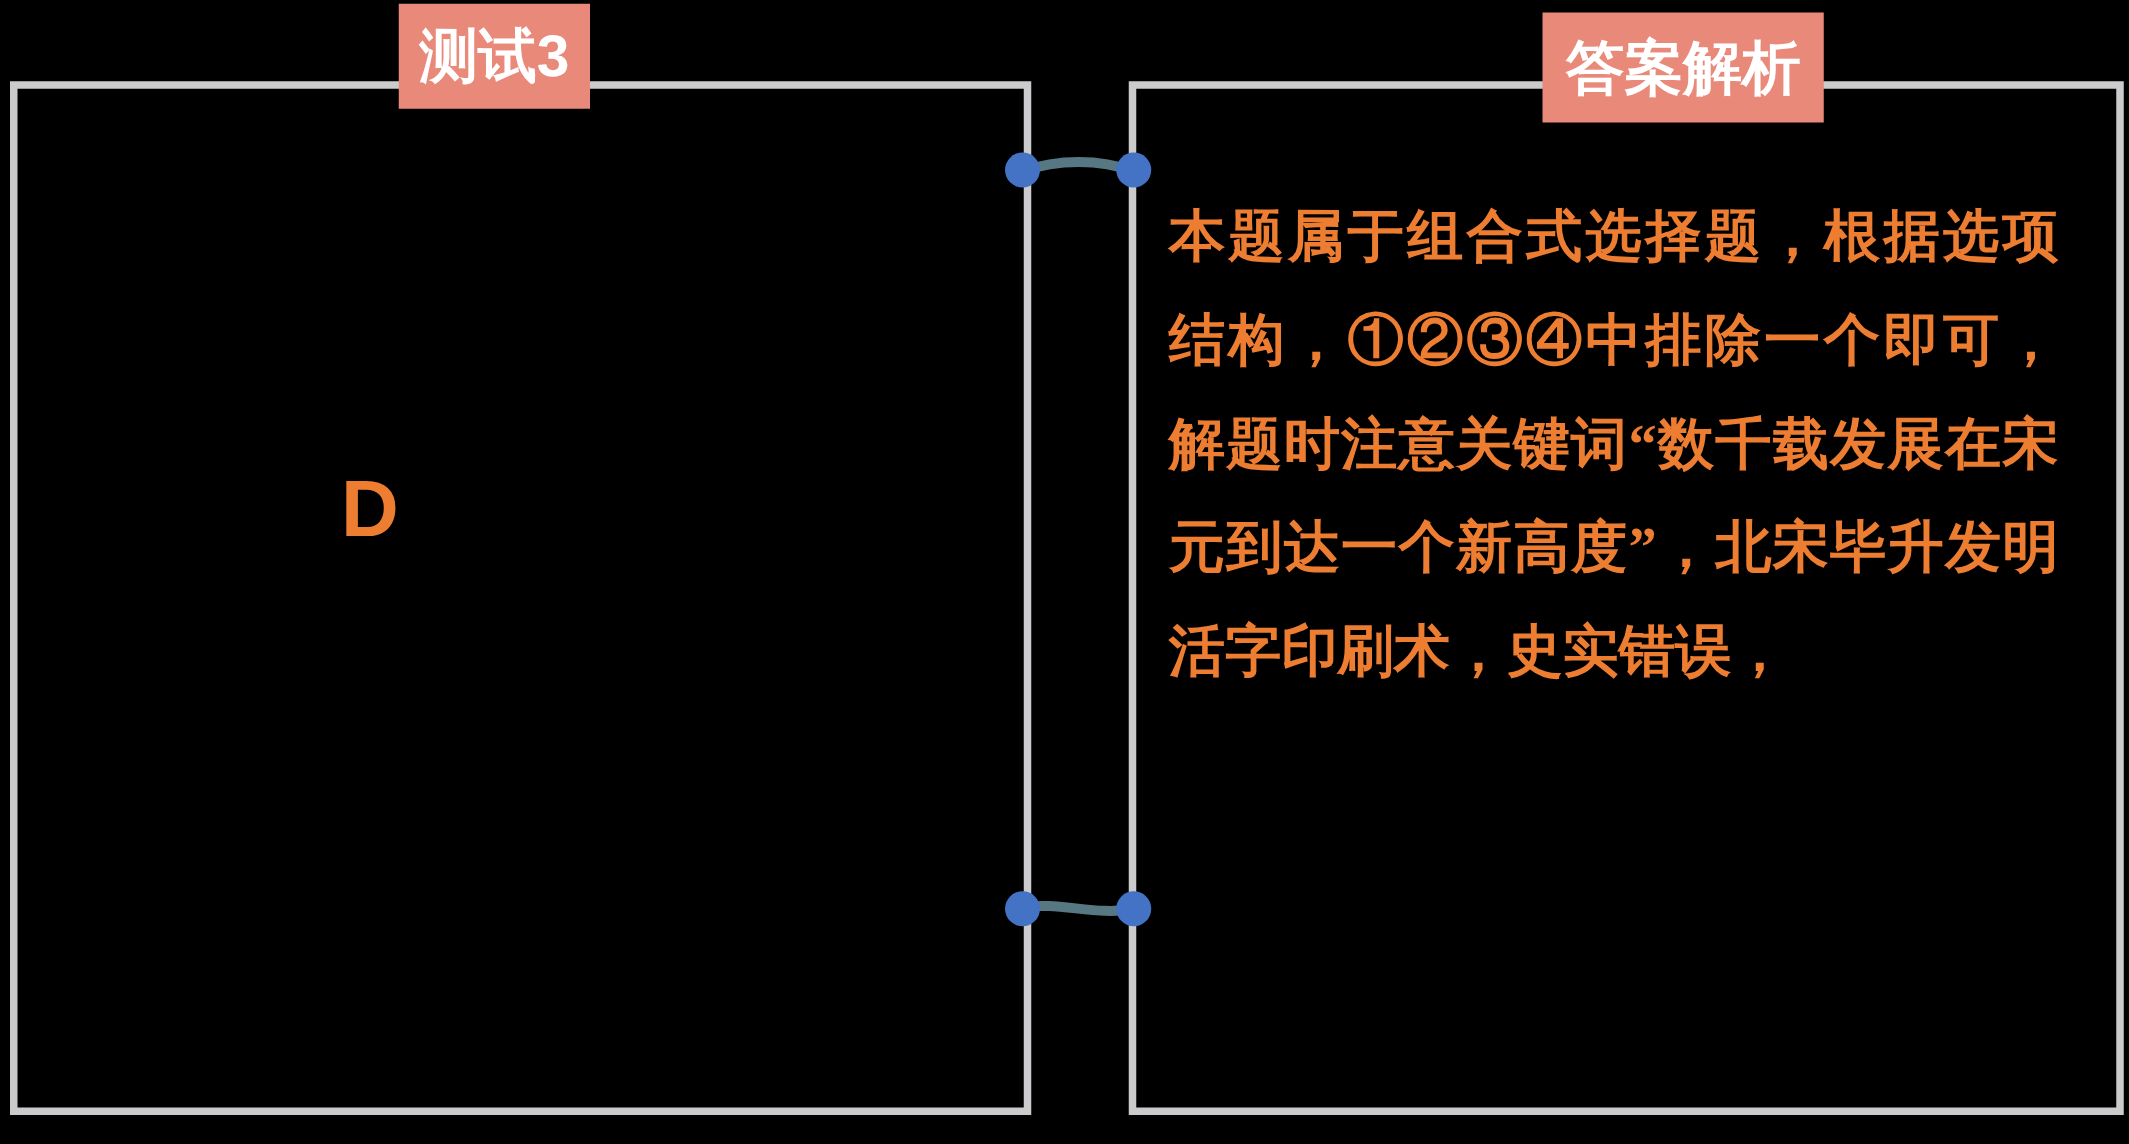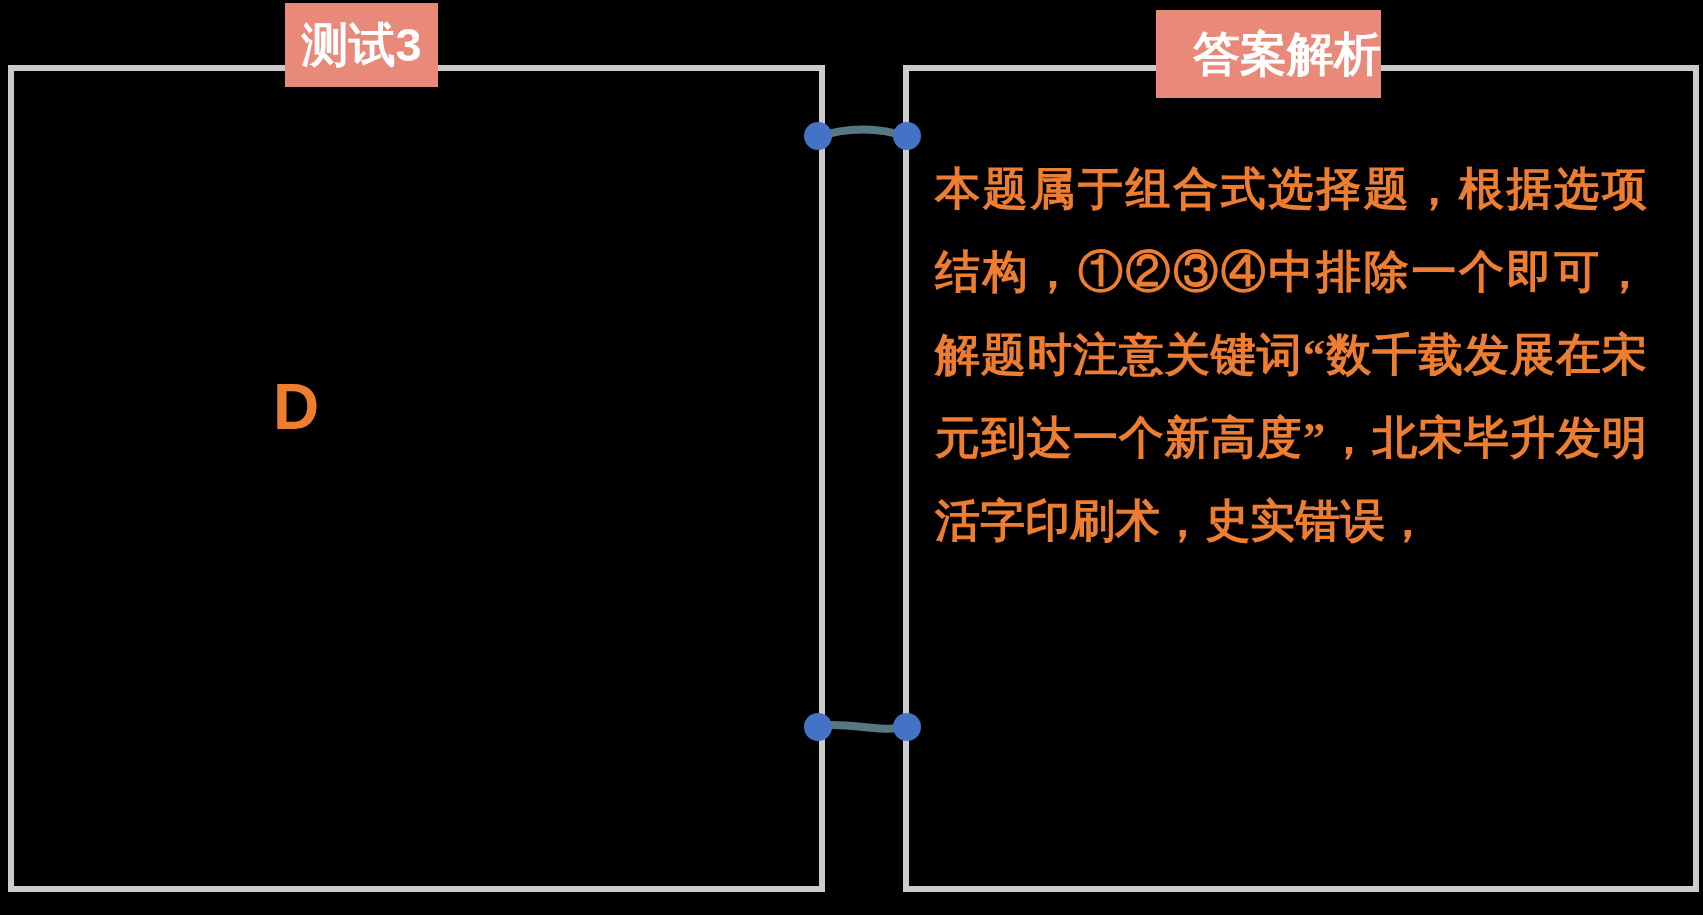--- a/index.html
+++ b/index.html
@@ -37,35 +37,35 @@
   }
   .badge {
     position: absolute;
     background: #e8897a;
     color: #ffffff;
     font-weight: bold;
     display: flex;
     align-items: center;
     justify-content: center;
     z-index: 5;
+    margin-left: 34px;
   }
   .badge-left {
     left: 285px;
     top: 3px;
     width: 153px;
     height: 84px;
     font-size: 47px;
   }
   .badge-right {
-    left: 1156px;
+    left: 1200px;
     top: 10px;
     width: 225px;
     height: 88px;
     font-size: 47px;
-    justify-content: flex-end;
   }
   .answer-letter {
     position: absolute;
     left: 246px;
     top: 372px;
     width: 100px;
     text-align: center;
     color: #ed7d31;
     font-size: 64px;
     font-weight: bold;

